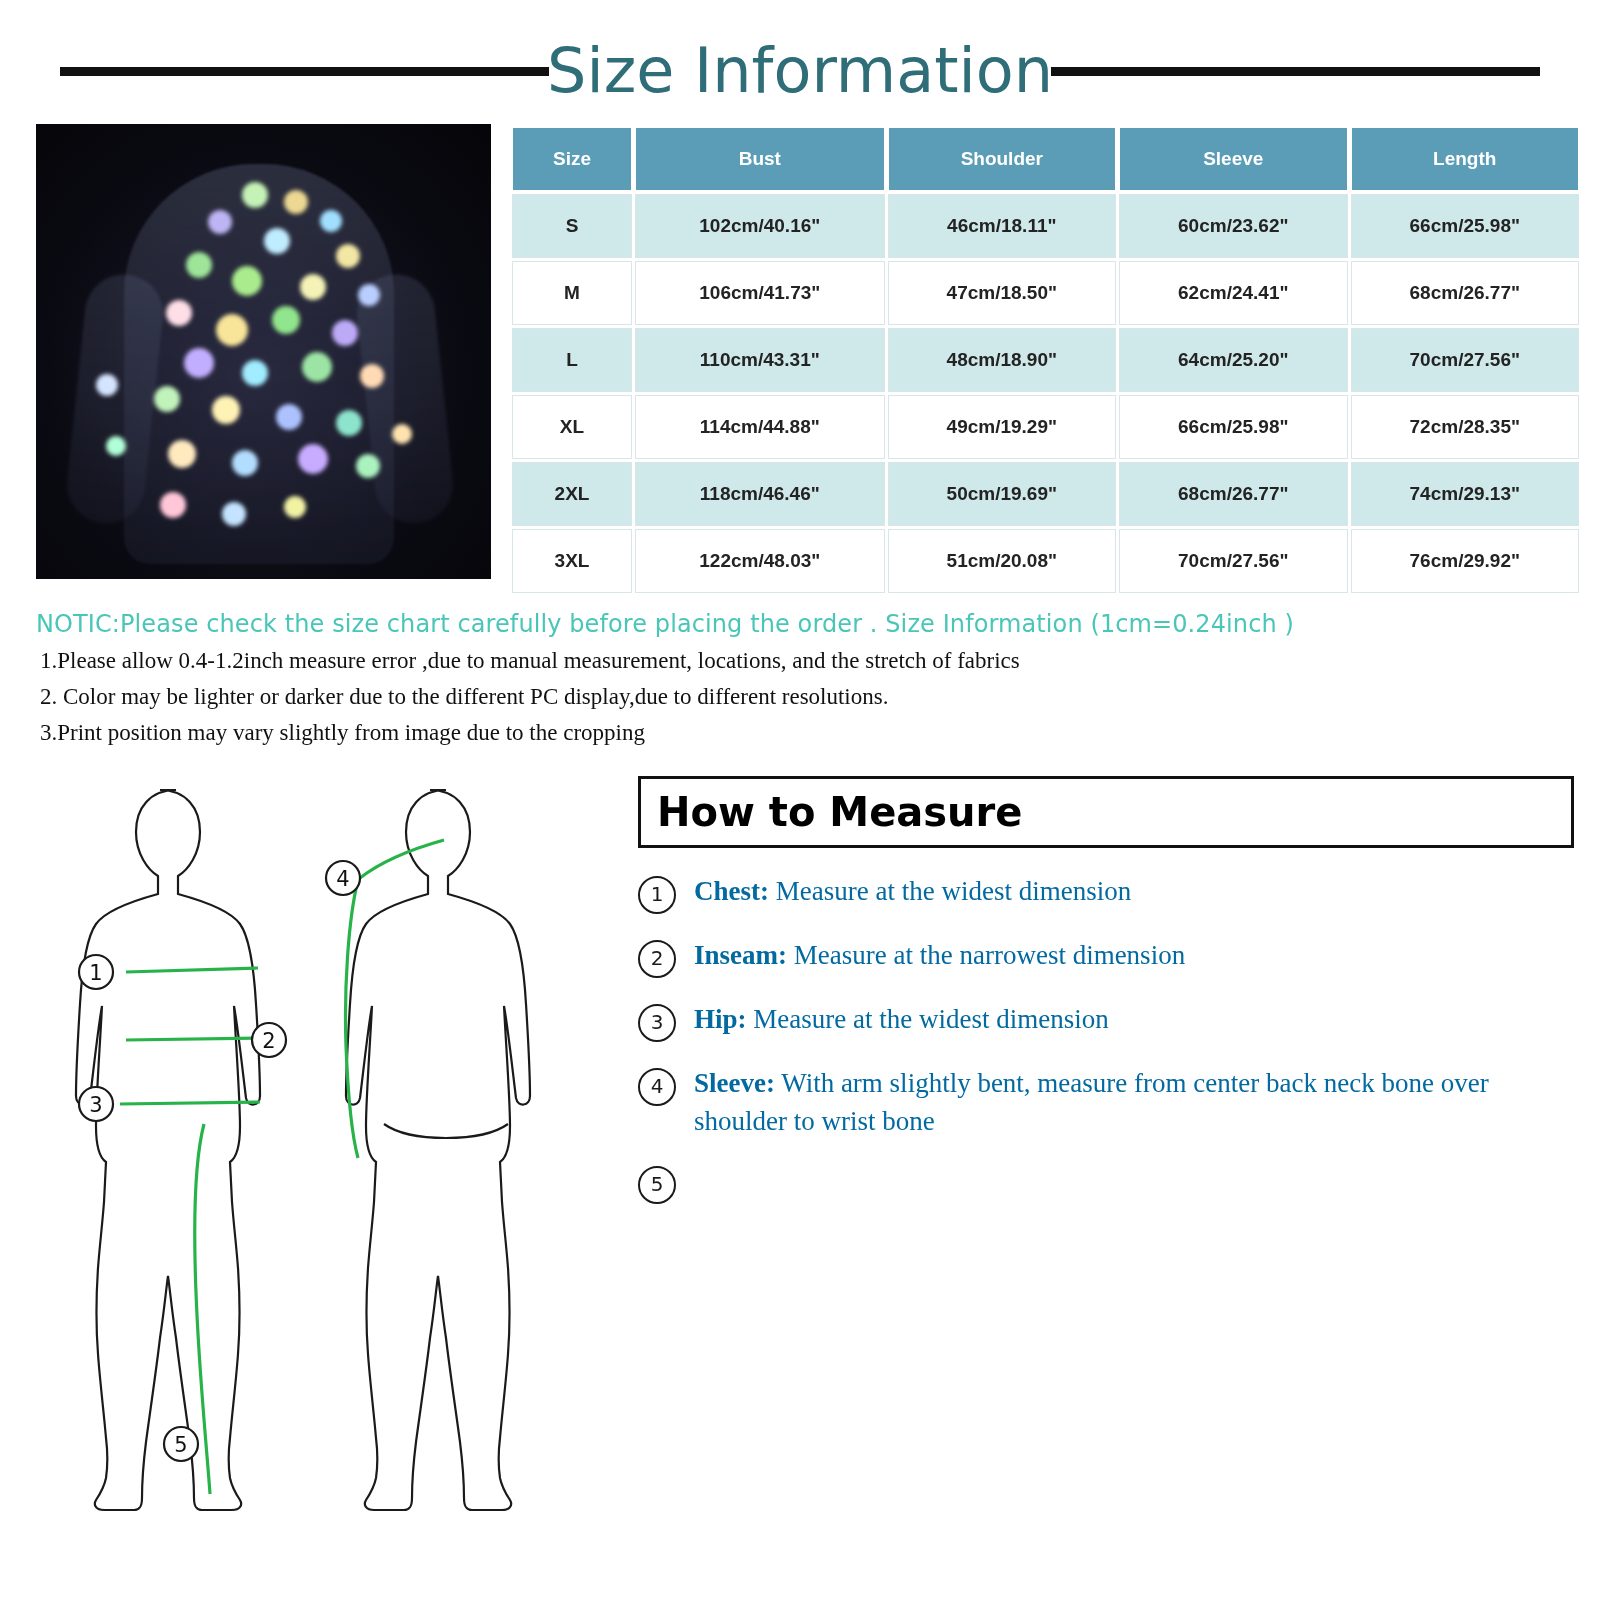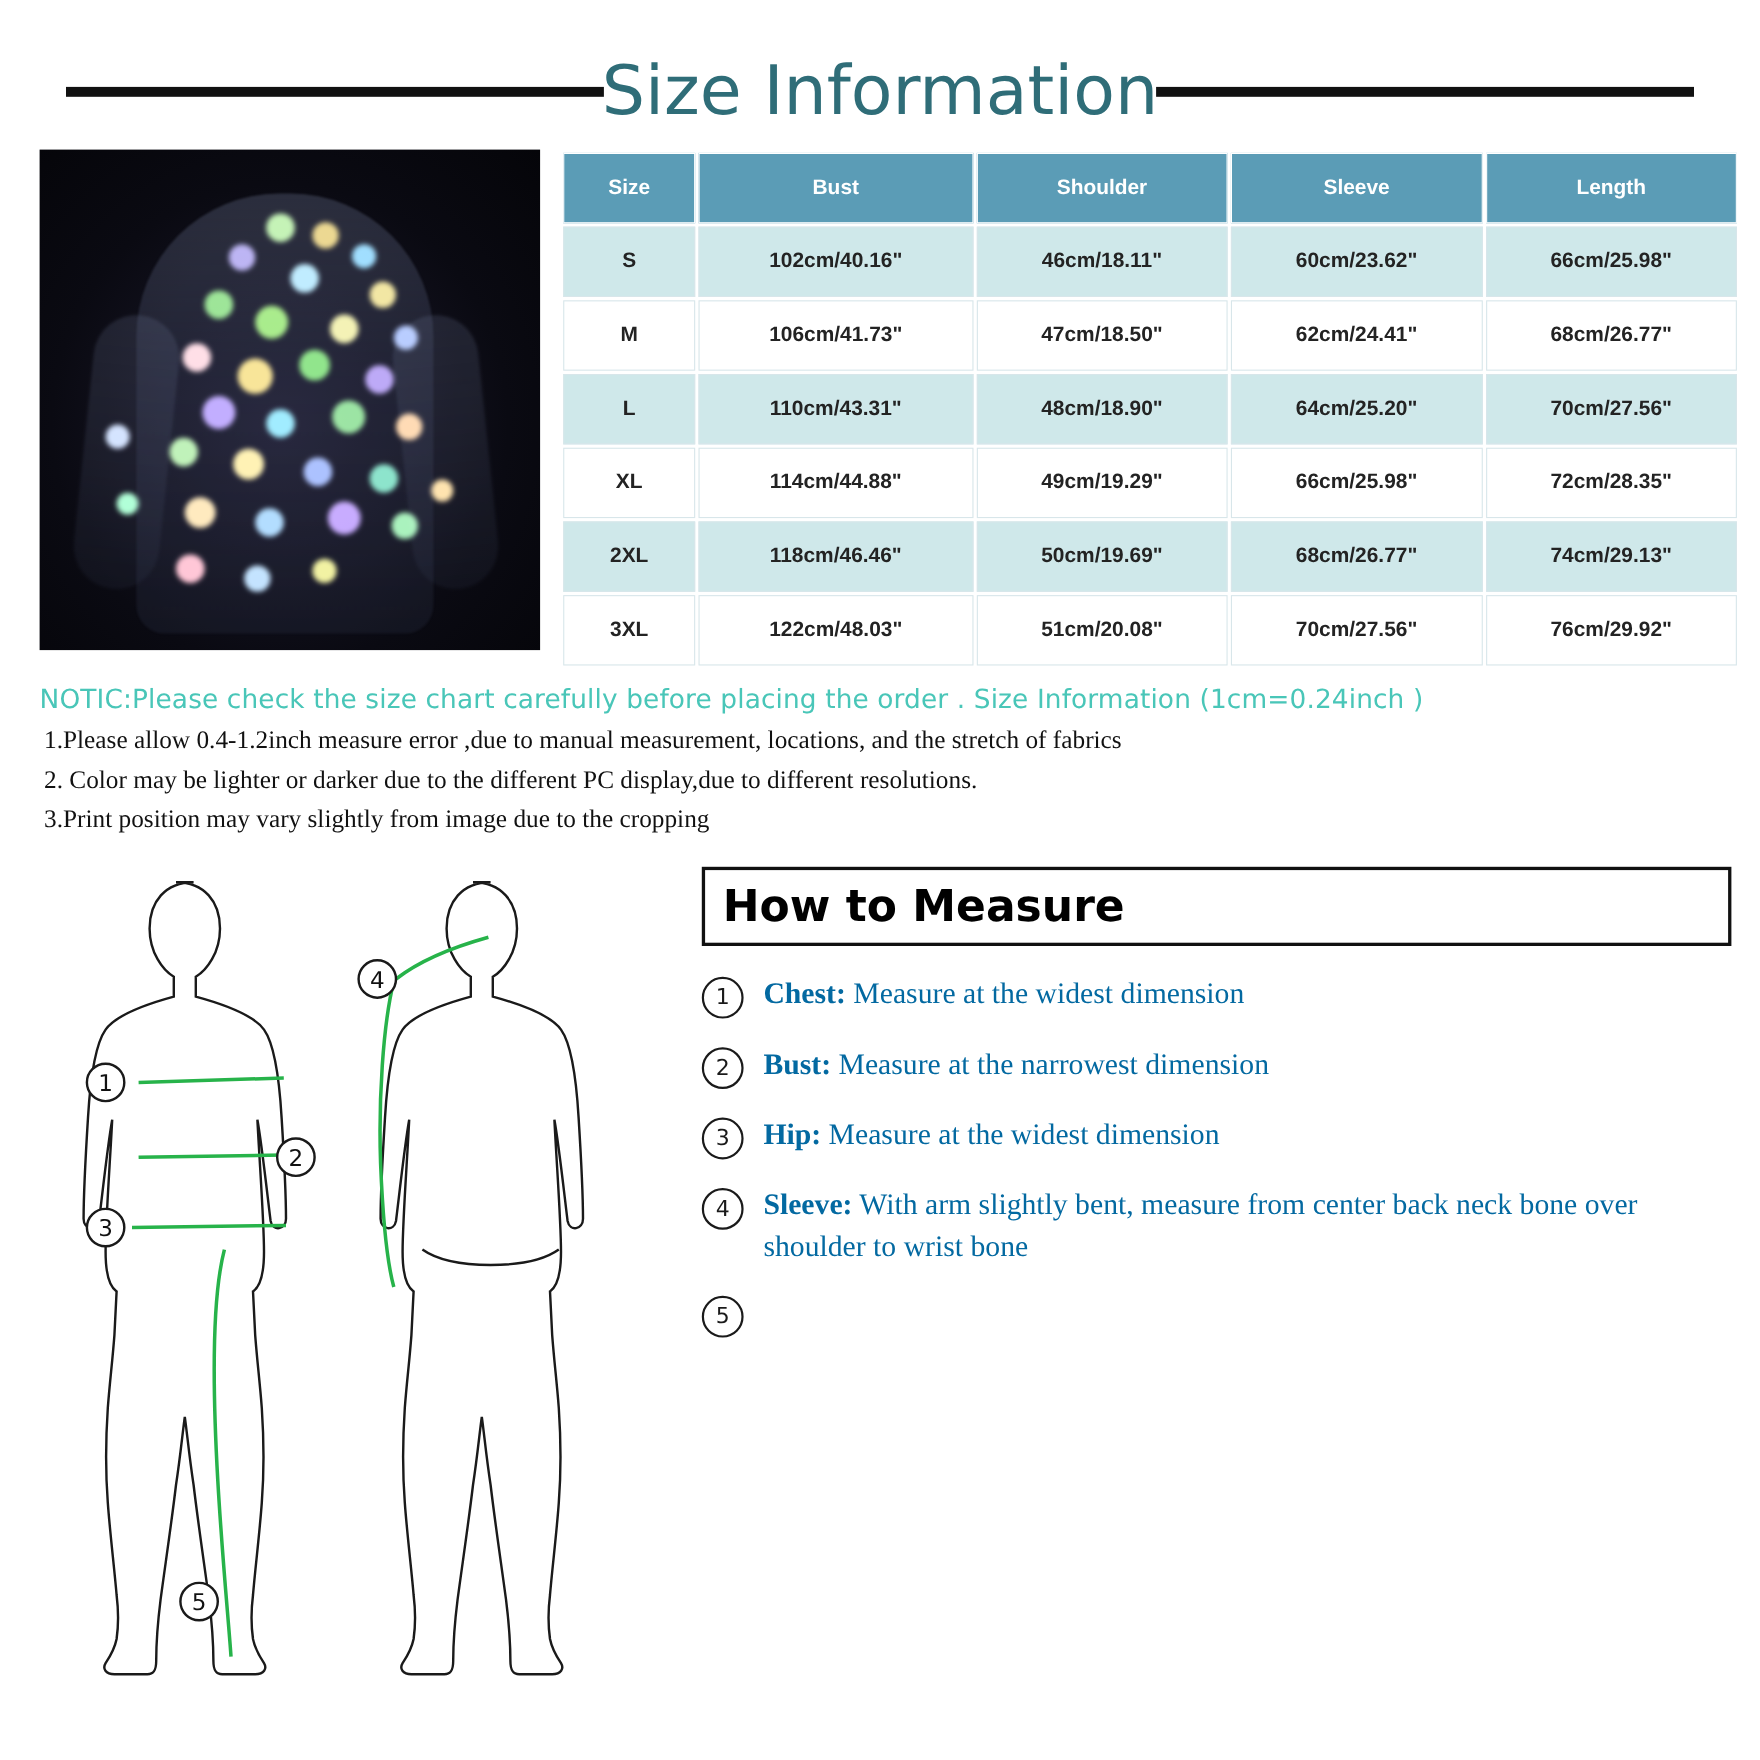--- a/index.html
+++ b/index.html
@@ -13,21 +13,21 @@
     font-family: "Liberation Sans", sans-serif;
     color: #1a1a1a;
     position: relative;
     overflow: hidden;
   }
 
   
   .title-row {
     display: flex;
     align-items: center;
-    padding: 52px 60px 0 60px;
+    padding: 40px 60px 0 60px;
     box-sizing: border-box;
   }
   .title-rule {
     flex: 1 1 auto;
     height: 9px;
     background: #111111;
   }
   .title-rule.left { margin-right: -6px; }
   .title-rule.right { margin-left: -6px; }
   .page-title {
@@ -388,21 +388,21 @@
         <div class="num-circle">1</div>
         <div class="measure-text">
           <b>Chest:</b>
           <span>Measure at the widest dimension</span>
         </div>
       </div>
 
       <div class="measure-item">
         <div class="num-circle">2</div>
         <div class="measure-text">
-          <b>Bust:</b>
+          <b>Inseam:</b>
           <span>Measure at the narrowest dimension</span>
         </div>
       </div>
 
       <div class="measure-item">
         <div class="num-circle">3</div>
         <div class="measure-text">
           <b>Hip:</b>
           <span>Measure at the widest dimension</span>
         </div>

